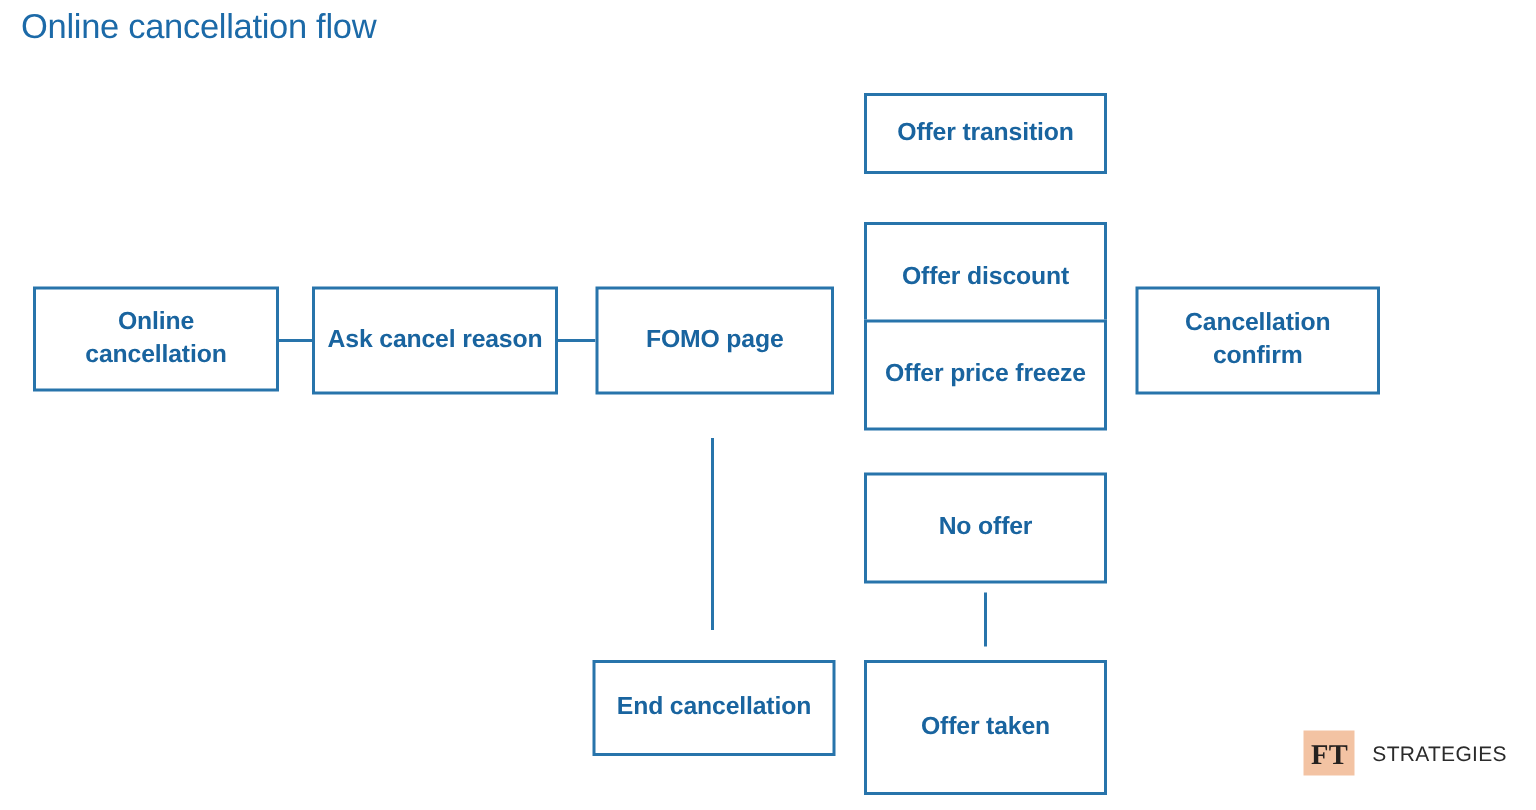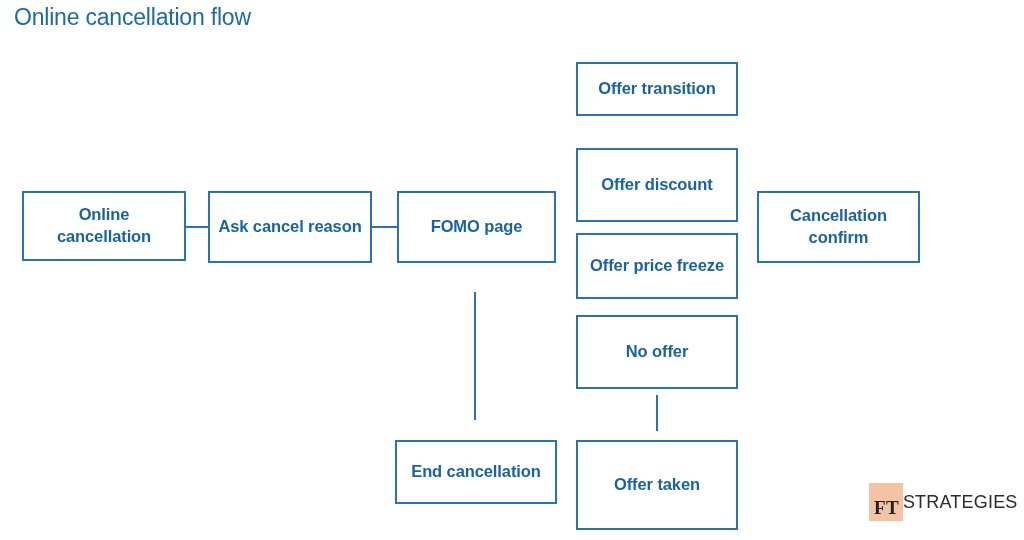--- a/index.html
+++ b/index.html
@@ -71,32 +71,32 @@
     height: 26px;
   }
   .logo .ft-badge {
     background: #f3c3a3;
     color: #25211f;
     font-family: "Liberation Serif", serif;
     font-weight: bold;
     font-size: 19px;
     line-height: 26px;
     height: 26px;
-    padding: 12px 4px 0 5px;
+    padding: 4px 4px 0 5px;
     letter-spacing: 0.3px;
     display: inline-block;
   }
   .logo .ft-word {
     color: #2b2b2b;
     font-family: "Liberation Sans", sans-serif;
     font-weight: normal;
-    font-size: 18px;
+    font-size: 14px;
     line-height: 26px;
     letter-spacing: 0.2px;
-    padding-left: 0;
+    padding-left: 12px;
     white-space: nowrap;
   }
 </style>
 </head>
 <body>
 
 <div id="canvas">
 
   <div class="title">Online cancellation flow</div>
 
@@ -125,21 +125,21 @@
   </div>
 
   <div class="node" style="left:576px; top:62px; width:162px; height:54px;">
     <span class="label">Offer transition</span>
   </div>
 
   <div class="node" style="left:576px; top:148px; width:162px; height:74px;">
     <span class="label">Offer discount</span>
   </div>
 
-  <div class="node" style="left:576px; top:233px; width:162px; height:66px;">
+  <div class="node" style="left:576px; top:213px; width:162px; height:74px;">
     <span class="label">Offer price freeze</span>
   </div>
 
   <div class="node" style="left:576px; top:315px; width:162px; height:74px;">
     <span class="label">No offer</span>
   </div>
 
   <div class="node" style="left:395px; top:440px; width:162px; height:64px;">
     <span class="label">End cancellation</span>
   </div>

